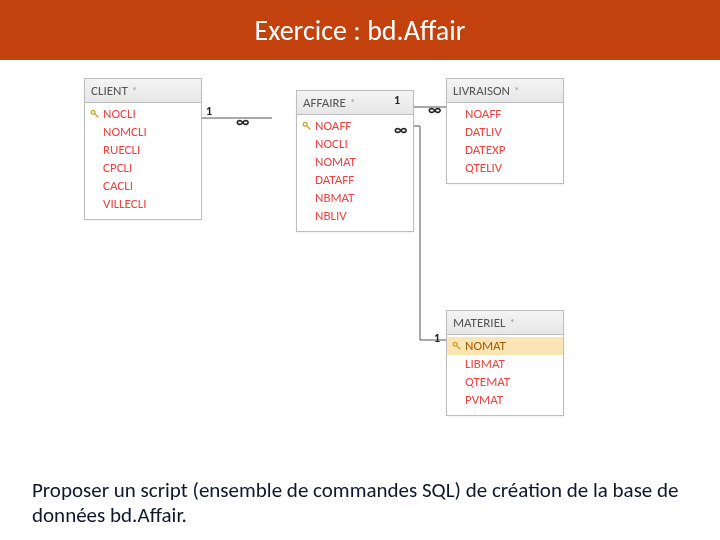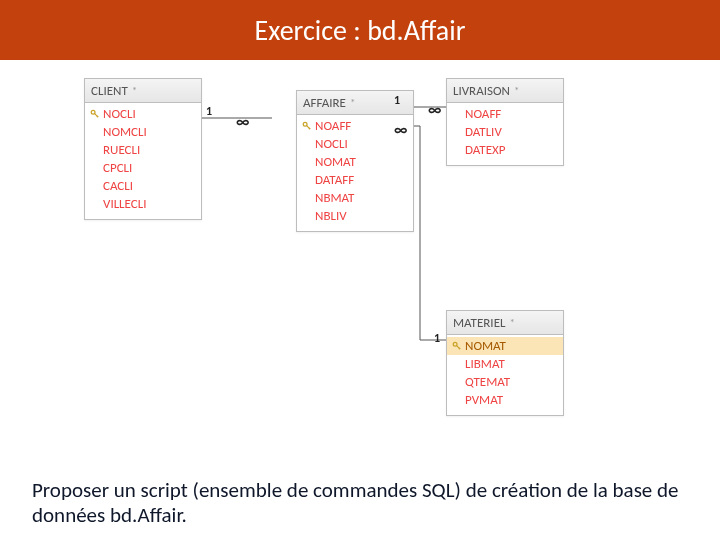--- a/index.html
+++ b/index.html
@@ -179,20 +179,24 @@
           <span class="name-cell">NOAFF</span>
         </div>
         <div class="field-row">
           <span class="key-cell"></span>
           <span class="name-cell">DATLIV</span>
         </div>
         <div class="field-row">
           <span class="key-cell"></span>
           <span class="name-cell">DATEXP</span>
         </div>
+        <div class="field-row">
+          <span class="key-cell"></span>
+          <span class="name-cell">QTELIV</span>
+        </div>
       </div>
   </div>
 
   <div class="table-box" style="left:446px; top:250px;">
     <div class="table-header">
       <span>MATERIEL</span>
       <span class="asterisk">*</span>
     </div>
     <div class="table-body">
         <div class="field-row selected">

